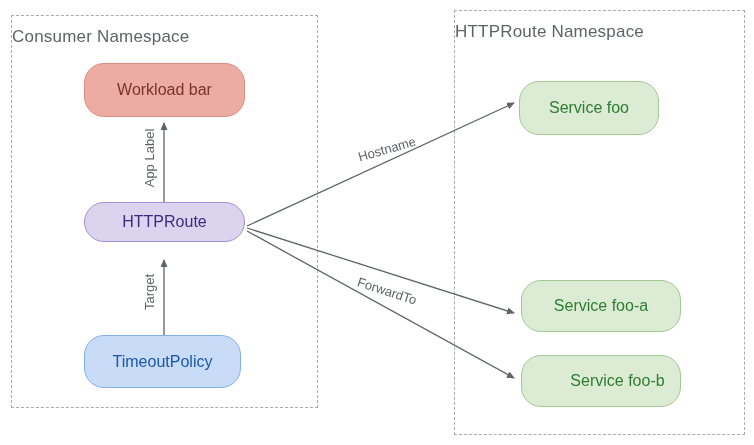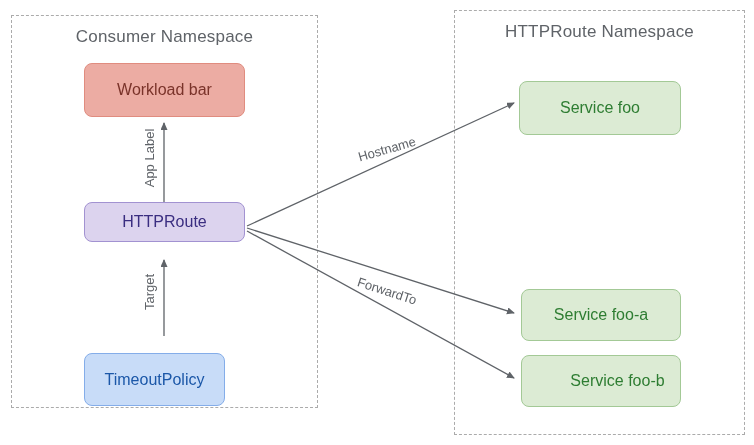--- a/index.html
+++ b/index.html
@@ -20,32 +20,31 @@
     border: 1px dashed var(--ns-border);
     background: transparent;
     box-sizing: border-box;
   }
   .ns-consumer { left: 11px; top: 15px; width: 307px; height: 393px; }
   .ns-producer { left: 454px; top: 10px; width: 291px; height: 425px; }
   .ns-title {
     position: relative;
     top: 11px;
     width: 100%;
-    text-align: center;
     font-size: 17px;
     color: var(--title-text);
     letter-spacing: 0.2px;
   }
   .edges { position: absolute; left: 0; top: 0; z-index: 1; }
   .edges line { stroke: var(--line-color); stroke-width: 1.3; }
   .arrowhead { fill: var(--line-color); }
   .node {
     position: absolute;
     box-sizing: border-box;
-    border-radius: 8px;
+    border-radius: 20px;
     border: 1px solid;
     display: flex;
     align-items: center;
     justify-content: center;
     font-size: 16px;
     z-index: 2;
   }
   .node-red {
     background: var(--red-fill);
     border-color: var(--red-border);
@@ -61,23 +60,23 @@
     border-color: var(--blue-border);
     color: var(--blue-text);
   }
   .node-green {
     background: var(--green-fill);
     border-color: var(--green-border);
     color: var(--green-text);
   }
   .node-workload   { left: 84px;  top: 63px;  width: 161px; height: 54px; }
   .node-httproute  { left: 84px;  top: 202px; width: 161px; height: 40px; }
-  .node-timeout    { left: 84px;  top: 335px; width: 141px; height: 53px; margin-top: 18px; }
-  .node-svc-foo    { left: 519px; top: 81px;  width: 162px; height: 54px; }
-  .node-svc-foo-a  { left: 521px; top: 289px; width: 160px; height: 52px; }
+  .node-timeout    { left: 84px;  top: 335px; width: 157px; height: 53px; }
+  .node-svc-foo    { left: 519px; top: 81px;  width: 140px; height: 54px; }
+  .node-svc-foo-a  { left: 521px; top: 280px; width: 160px; height: 52px; }
   .node-svc-foo-b  { left: 521px; top: 355px; width: 160px; height: 52px; padding-left: 33px; }
   .edge-label {
     position: absolute;
     font-size: 13px;
     color: var(--label-text);
     white-space: nowrap;
     z-index: 3;
   }
   .edge-label-app-label {
     left: 149px; top: 158px;

